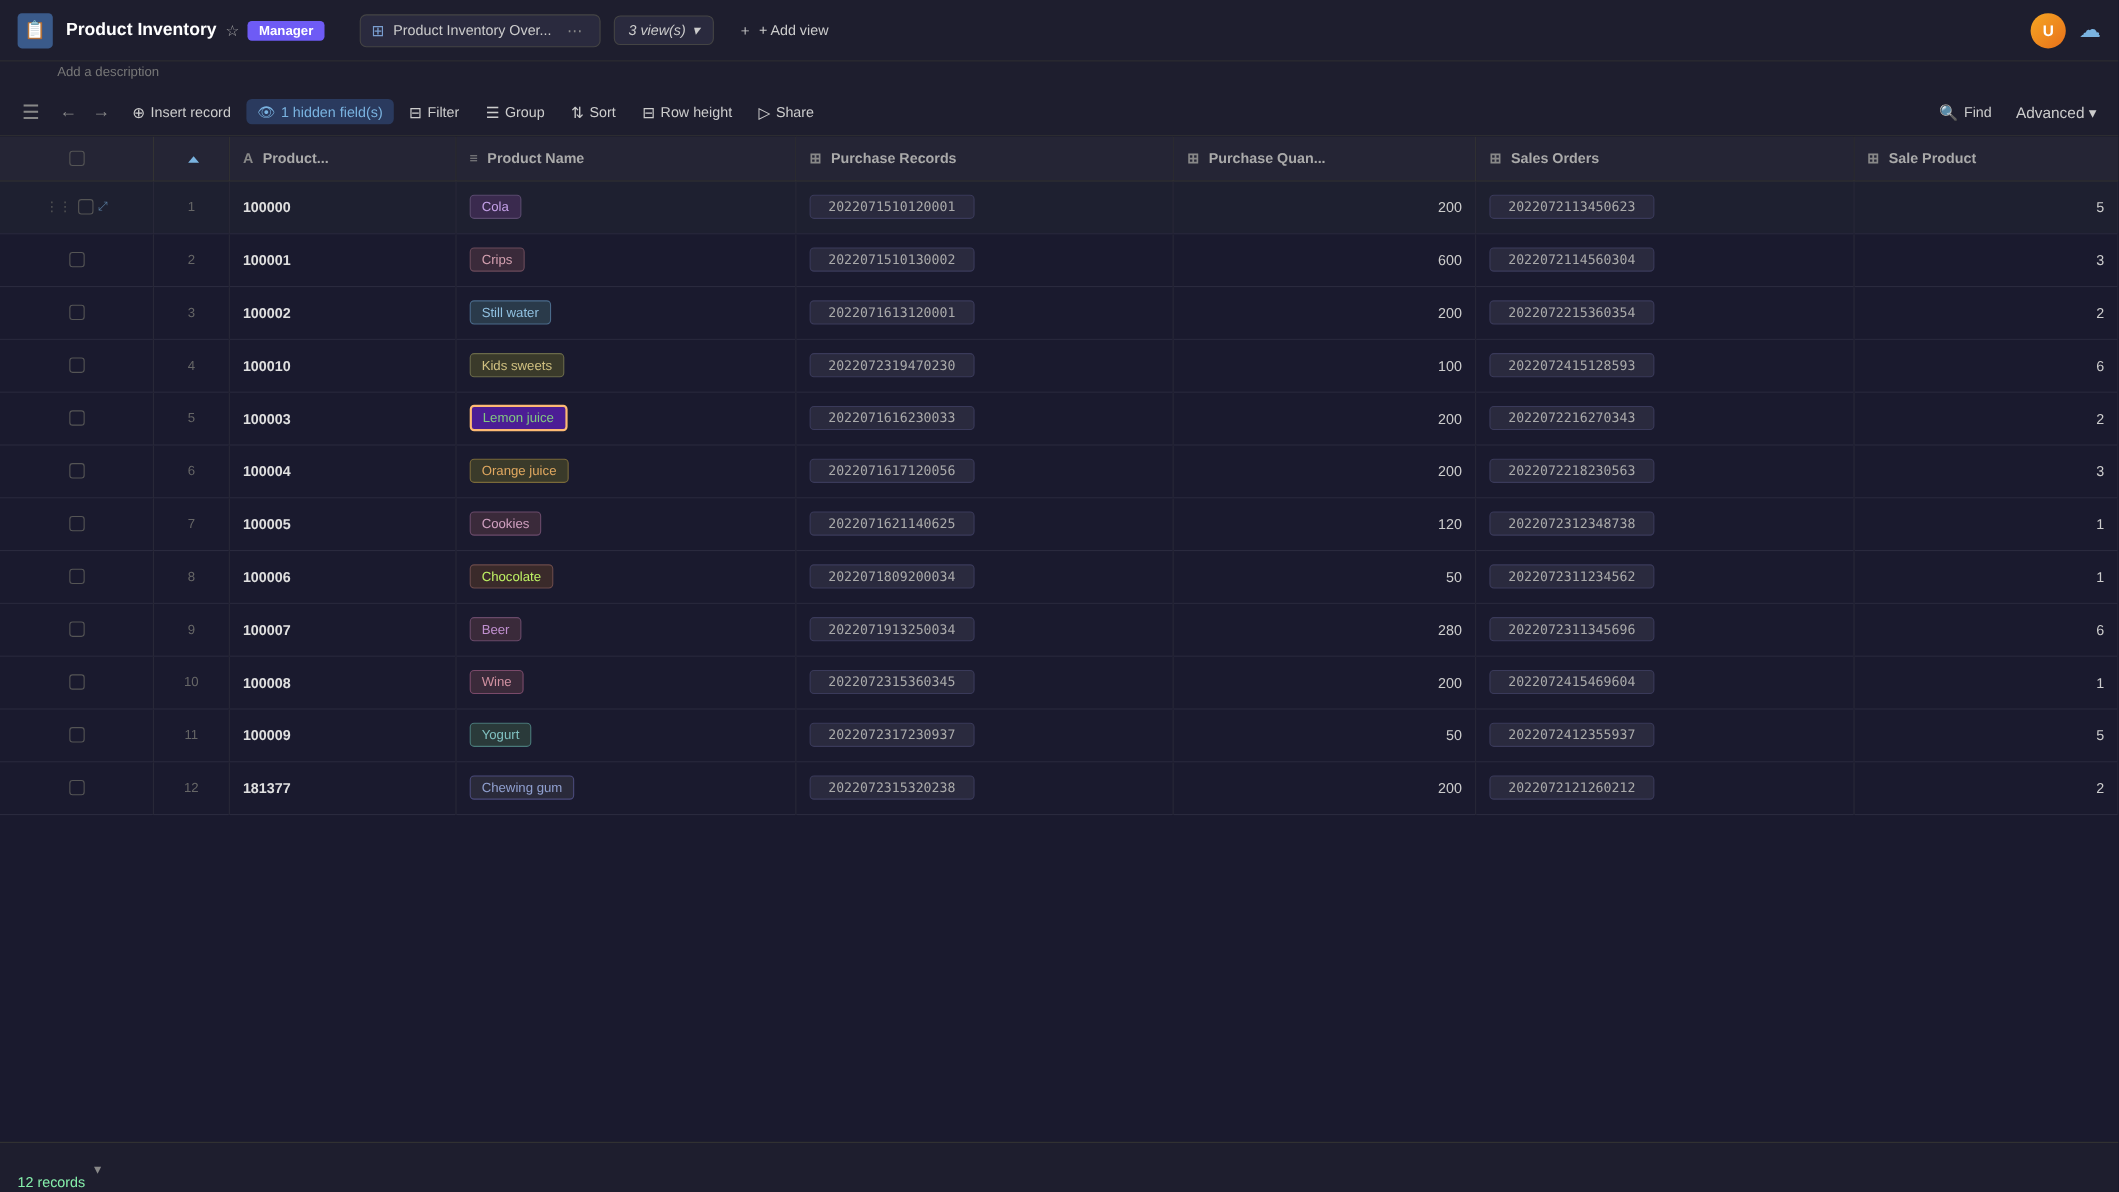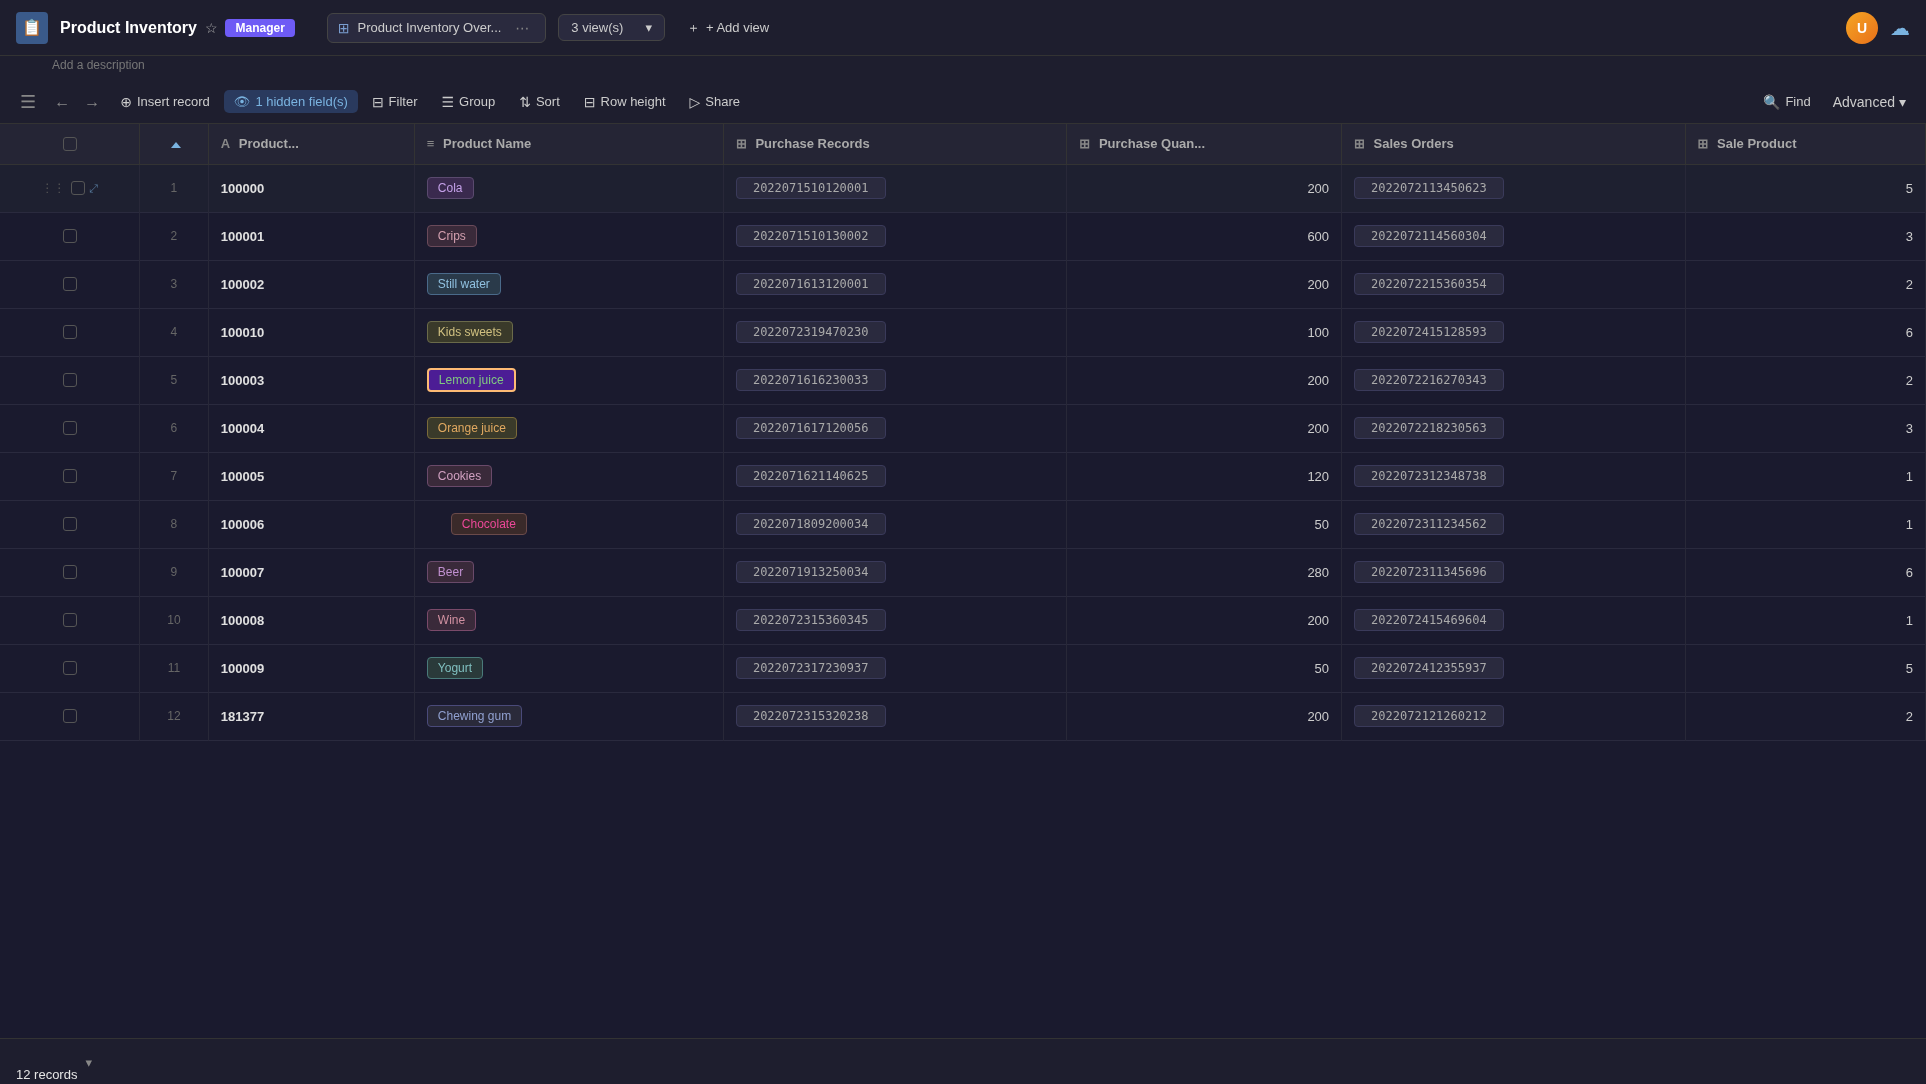--- a/index.html
+++ b/index.html
@@ -61,28 +61,29 @@
       padding: 4px 10px;
       gap: 8px;
       margin-left: 20px;
     }
     .view-tab-icon { color: #7a9ed0; font-size: 14px; }
     .view-tab-label { color: #ccc; font-size: 13px; }
     .three-dots { color: #888; cursor: pointer; padding: 2px 6px; }
     .views-count-btn {
       display: flex;
       align-items: center;
-      gap: 22px;
+      gap: 6px;
       background: #2a2a3e;
       border: 1px solid #444;
       border-radius: 6px;
       padding: 5px 12px;
       color: #ccc;
       cursor: pointer;
       font-size: 13px;
+      font-style: italic;
     }
     .add-view-btn {
       display: flex;
       align-items: center;
       gap: 6px;
       background: transparent;
       border: none;
       color: #ccc;
       cursor: pointer;
       font-size: 13px;
@@ -240,21 +241,21 @@
       font-size: 12px;
       font-weight: 500;
     }
     .tag-cola { background: #3a2a4e; color: #c4a0e8; border: 1px solid #5a4a6e; }
     .tag-crips { background: #3a2a3a; color: #d4a0b0; border: 1px solid #6a4a5a; }
     .tag-stillwater { background: #2a3a4a; color: #90c0e0; border: 1px solid #4a6a8a; }
     .tag-kidssweets { background: #3a3a2a; color: #d0c080; border: 1px solid #6a6a4a; }
     .tag-lemonjuice { background: #4c1d95; color: #80c880; border: 2px solid #fdba74; }
     .tag-orangejuice { background: #3a3a2a; color: #e0a860; border: 1px solid #7a6a3a; }
     .tag-cookies { background: #3a2a3a; color: #d0a0c0; border: 1px solid #6a4a6a; }
-    .tag-chocolate { background: #3a2a2a; color: #ec4899; border: 1px solid #6a4a4a; margin-left: 24px; }
+    .tag-chocolate { background: #3a2a2a; color: #bef264; border: 1px solid #6a4a4a; }
     .tag-beer { background: #3a2a3a; color: #c090d0; border: 1px solid #6a4a6a; }
     .tag-wine { background: #3a2a3a; color: #d090a0; border: 1px solid #7a4a6a; }
     .tag-yogurt { background: #2a3a3a; color: #80c0c0; border: 1px solid #4a7a7a; }
     .tag-chewinggum { background: #2a2a3a; color: #90a0d0; border: 1px solid #4a4a7a; }
 
     .record-chip {
       display: inline-block;
       background: #2a2a3e;
       border: 1px solid #3a3a5a;
       border-radius: 4px;
@@ -274,21 +275,21 @@
       height: 48px;
       background: #1e1e2e;
       border-top: 1px solid #333;
       display: flex;
       align-items: center;
       padding: 0 16px;
       gap: 8px;
       color: #888;
       font-size: 13px;
     }
-    .records-count { color: #e5e5e5; font-weight: 500; margin-top: 24px; }
+    .records-count { color: #86efac; font-weight: 500; margin-top: 24px; }
 
     .checkbox-th {
       display: flex;
       align-items: center;
       justify-content: center;
     }
     .checkbox {
       width: 14px;
       height: 14px;
       border: 1px solid #555;

